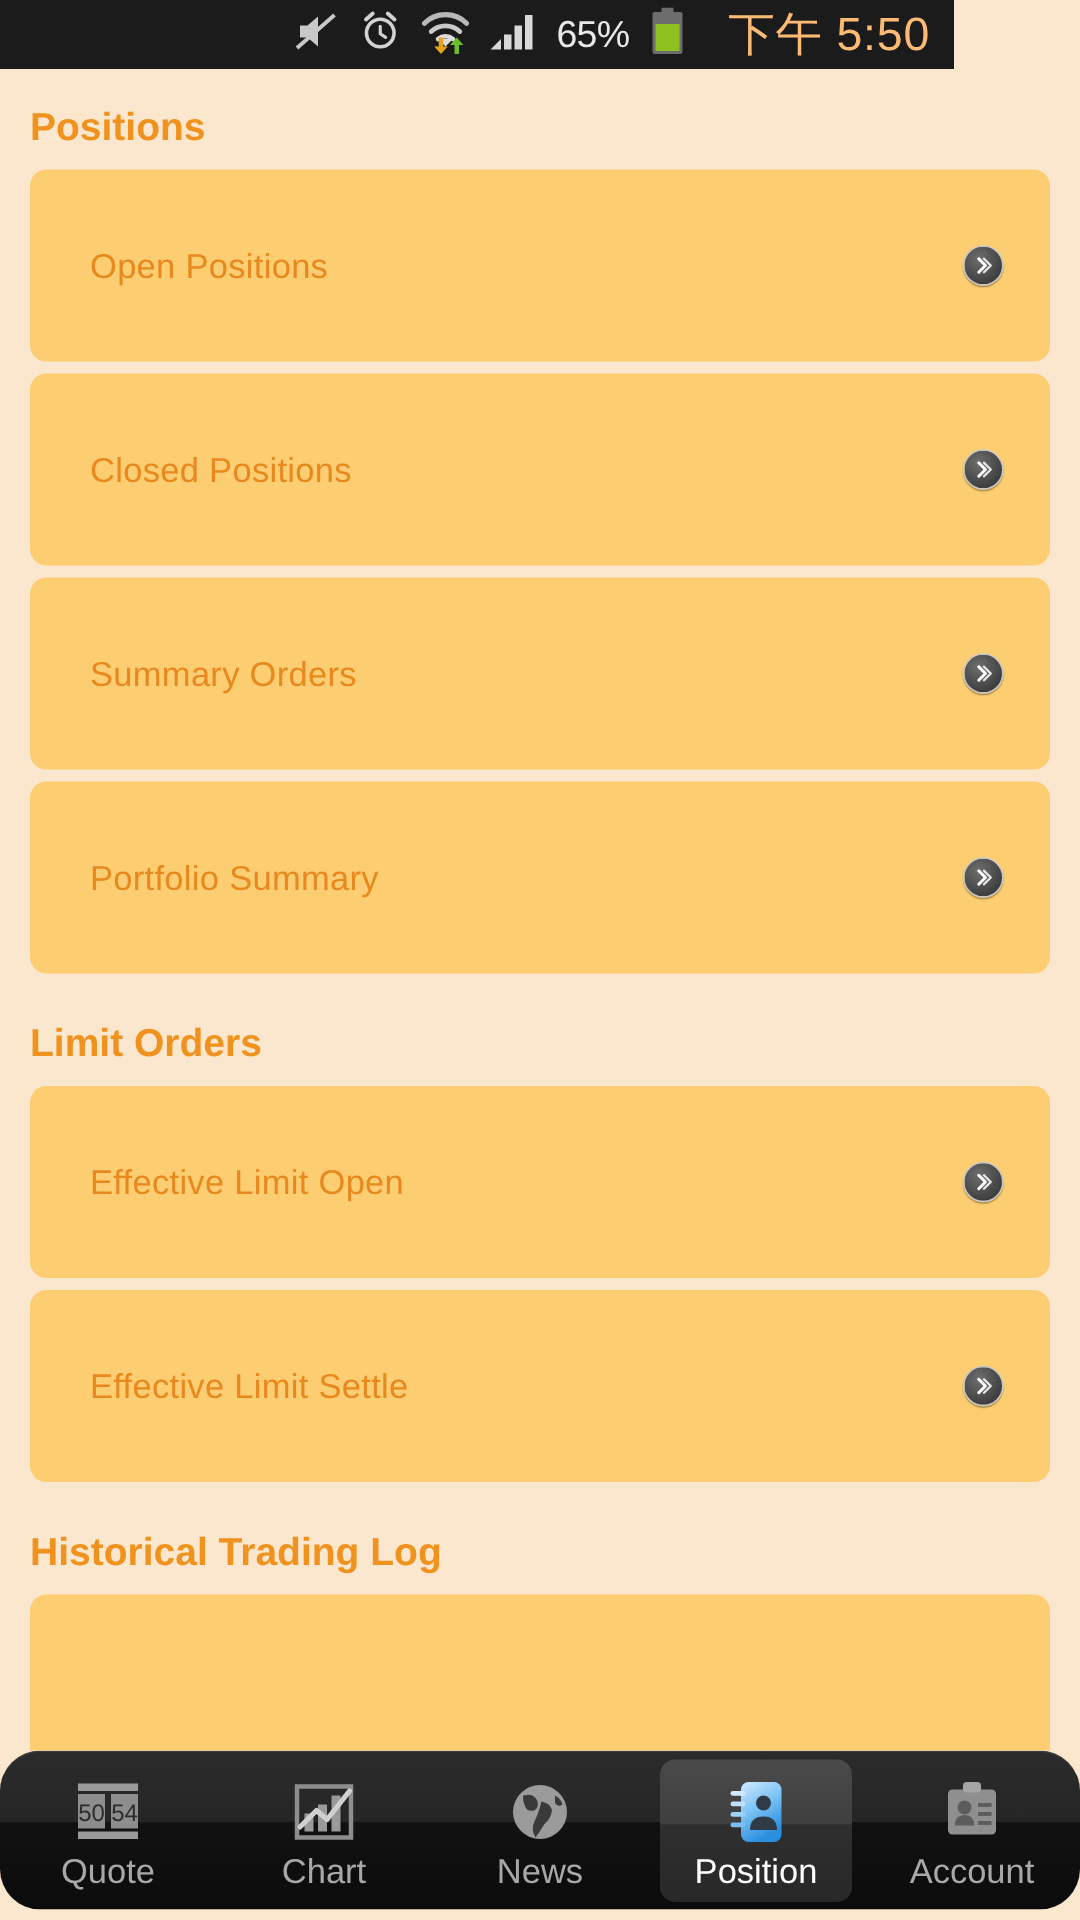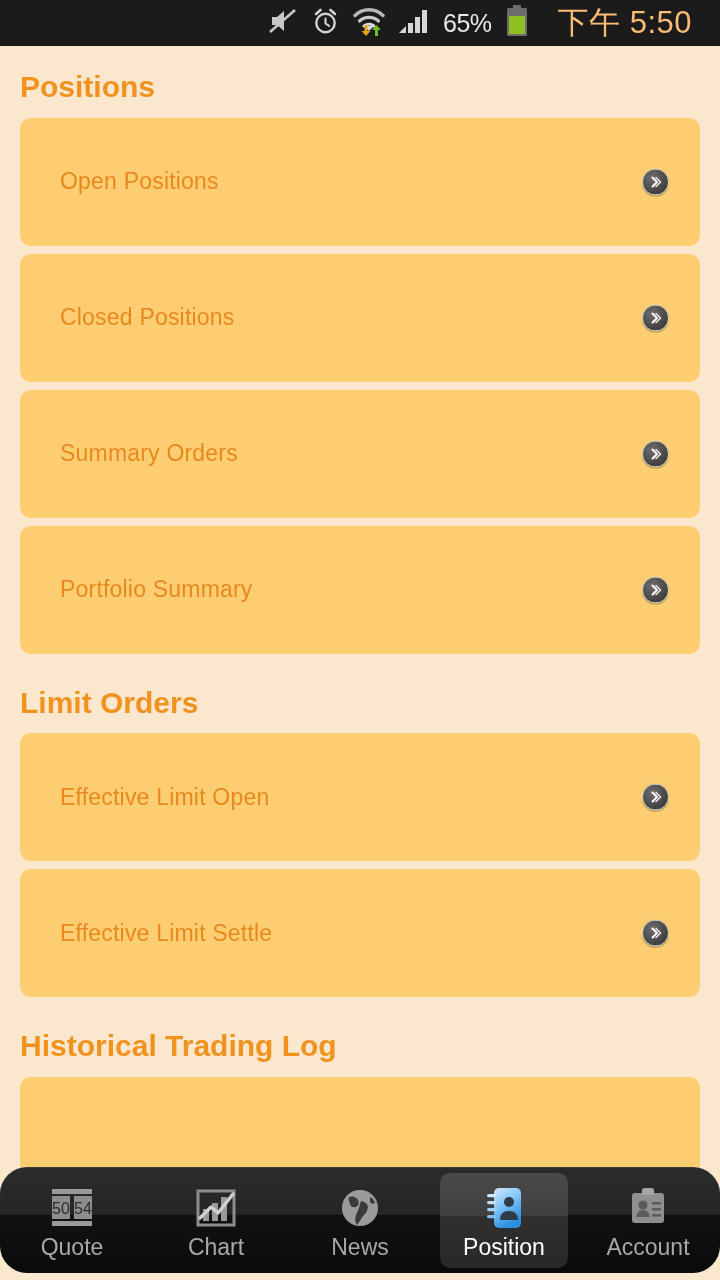--- a/index.html
+++ b/index.html
@@ -12,45 +12,45 @@
   #app {
     position: relative;
     width: 720px; height: 1280px;
     background: #FBE6CE;
     overflow: hidden;
   }
 
   
   .statusbar {
     position: absolute; top: 0; left: 0;
-    width: 720px; height: 46px;
+    width: 636px; height: 46px;
     background: #1b1b1b;
     display: flex; align-items: center; justify-content: flex-end;
-    padding-right: 28px;
+    padding-right: 16px;
   }
   .sb-icons { display: flex; align-items: center; gap: 13px; }
   .sb-ico { display: block; }
   .sb-batt-pct {
     color: #e8e8e8; font-size: 25px; letter-spacing: -0.5px;
     margin-left: 2px;
   }
   .sb-time {
     color: #fdba74; font-size: 31px; margin-left: 16px;
     letter-spacing: 0.5px; white-space: nowrap;
   }
 
   
   .content {
     position: absolute; top: 46px; left: 0;
     width: 720px; height: 1121px;
     overflow: hidden;
   }
   .section-title {
     color: #F0921E;
-    font-size: 30px;
+    font-size: 26px;
     font-weight: bold;
     padding: 24px 0 14px 20px;
     line-height: 1.12;
   }
   .card {
     margin: 0 20px 8px 20px;
     height: 128px;
     background: #FCCE71;
     border-radius: 11px;
     position: relative;

